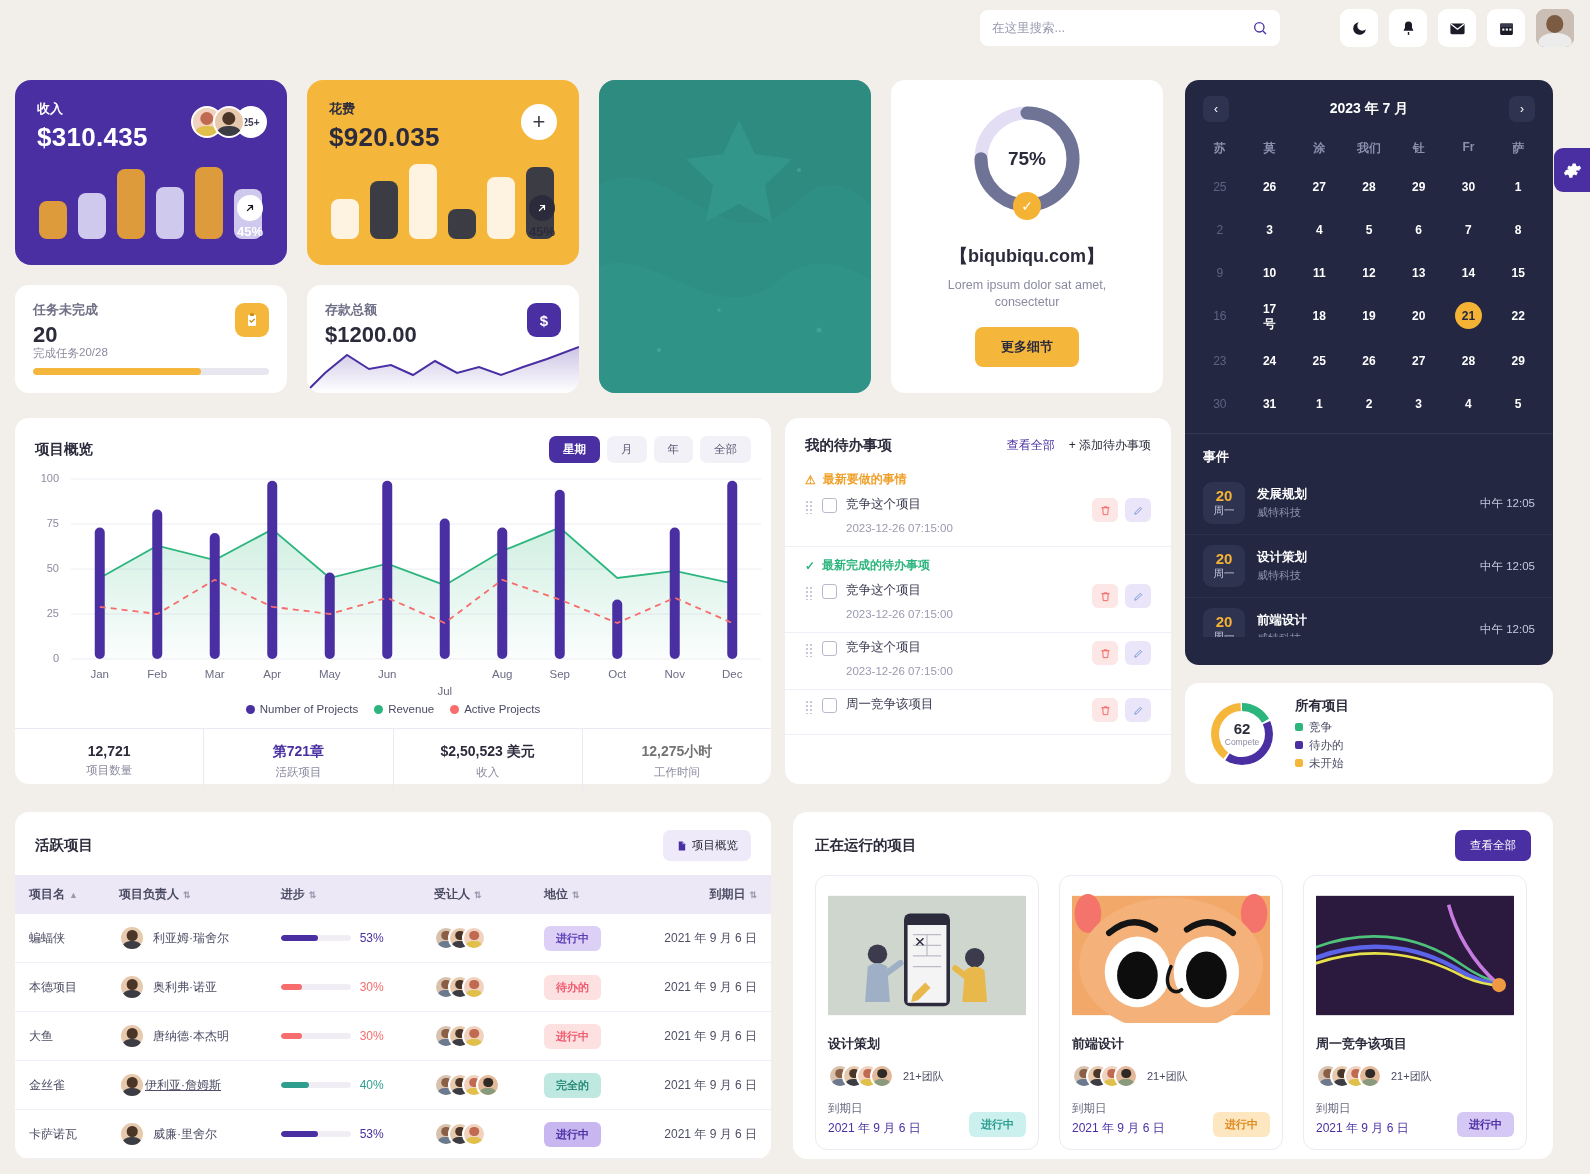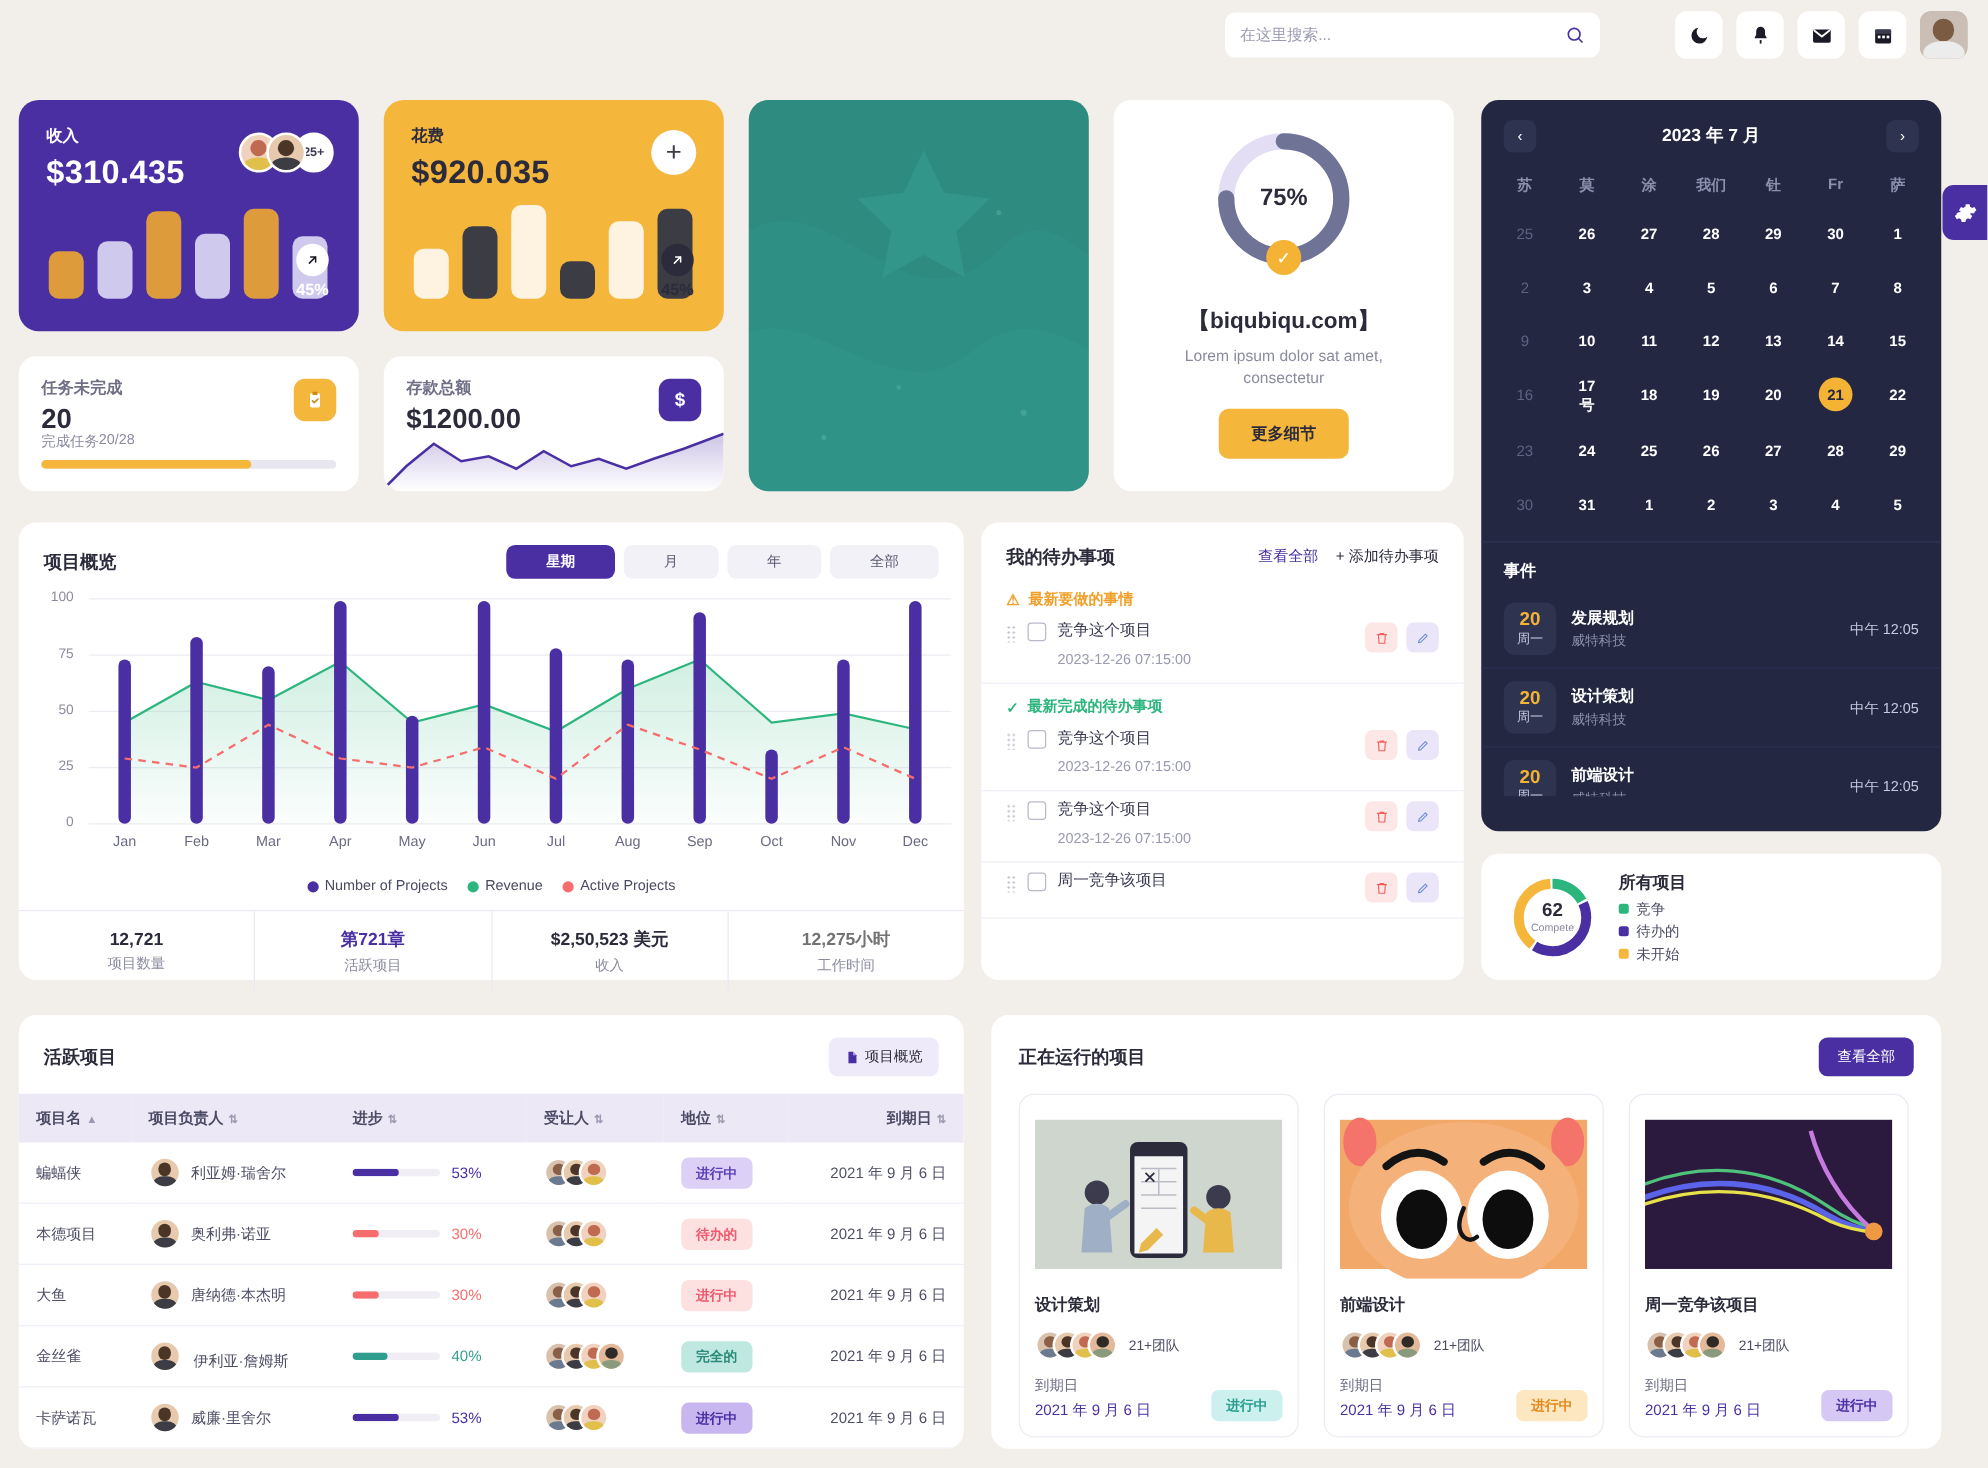--- a/index.html
+++ b/index.html
@@ -85,21 +85,21 @@
   .evt .dbox { width:42px; height:42px; border-radius:9px; background:#2e3350; display:flex; flex-direction:column; align-items:center; justify-content:center; flex:none; }
   .evt .dbox b { font-size:15px; color:#f5b335; line-height:1.05; }
   .evt .dbox s { font-size:10.5px; color:#c6cae0; text-decoration:none; }
   .evt .nm { font-size:12.5px; font-weight:700; }
   .evt .sub { font-size:11px; color:#8b90ad; margin-top:2px; }
   .evt .tm { margin-left:auto; font-size:11.5px; color:#c6cae0; }
 
   
   .sect-ttl { font-size:14.5px; font-weight:700; }
   .segbtns { display:flex; gap:7px; }
-  .segb { font-size:11.5px; padding:6px 32px; border-radius:7px; background:#f3f1f8; color:#5b5b74; cursor:pointer; border:0; font-family:"Liberation Sans",sans-serif; }
+  .segb { font-size:11.5px; padding:6px 14px; border-radius:7px; background:#f3f1f8; color:#5b5b74; cursor:pointer; border:0; font-family:"Liberation Sans",sans-serif; }
   .segb.on { background:#4a2fa3; color:#fff; font-weight:600; }
   .ylab { position:absolute; font-size:11px; color:#8b8ba0; text-align:right; width:26px; }
   .xlab { position:absolute; font-size:11.5px; color:#6b6b84; text-align:center; }
   .legend { display:flex; justify-content:center; gap:16px; font-size:11.5px; color:#4a4a63; }
   .legend span { display:flex; align-items:center; gap:5px; }
   .legend i { width:9px; height:9px; border-radius:50%; display:block; }
   .statrow { display:flex; border-top:1px solid #ece9f3; }
   .statrow > div { flex:1; text-align:center; padding:14px 0; border-right:1px solid #ece9f3; }
   .statrow > div:last-child { border-right:0; }
   .statrow b { display:block; font-size:14px; font-weight:700; }
@@ -446,21 +446,21 @@
           <div class="ylab" style="left: 18px; top: 50px;">75</div>
           <div class="ylab" style="left: 18px; top: 5px;">100</div>
         </div>
       <div id="xlabs">
           <div class="xlab" style="left: 58.75px; width: 52px; top: 201px;">Jan</div>
           <div class="xlab" style="left: 116.25px; width: 52px; top: 201px;">Feb</div>
           <div class="xlab" style="left: 173.75px; width: 52px; top: 201px;">Mar</div>
           <div class="xlab" style="left: 231.25px; width: 52px; top: 201px;">Apr</div>
           <div class="xlab" style="left: 288.75px; width: 52px; top: 201px;">May</div>
           <div class="xlab" style="left: 346.25px; width: 52px; top: 201px;">Jun</div>
-          <div class="xlab" style="left: 403.75px; width: 52px; top: 201px;">Jul</div>
+          <div class="xlab" style="left: 403.75px; width: 52px; top: 218px;">Jul</div>
           <div class="xlab" style="left: 461.25px; width: 52px; top: 201px;">Aug</div>
           <div class="xlab" style="left: 518.75px; width: 52px; top: 201px;">Sep</div>
           <div class="xlab" style="left: 576.25px; width: 52px; top: 201px;">Oct</div>
           <div class="xlab" style="left: 633.75px; width: 52px; top: 201px;">Nov</div>
           <div class="xlab" style="left: 691.25px; width: 52px; top: 201px;">Dec</div>
         </div>
     </div>
 
     <div class="legend" id="chart-legend" style="margin-top:6px;">
         <span>
@@ -723,21 +723,21 @@
                 <div class="av a2" style="width: 24px; height: 24px;"></div>
                 <div class="av a3" style="width: 24px; height: 24px;"></div>
               </div>
             </td>
             <td><span class="pill-st" style="background: rgb(253, 224, 224); color: rgb(239, 90, 111);">进行中</span></td>
             <td style="text-align: right;">2021 年 9 月 6 日</td>
           </tr>
           <tr>
             <td>金丝雀</td>
             <td>
-              <div style="display:flex;align-items:flex-end;gap:10px;">
+              <div style="display:flex;align-items:center;gap:0;text-decoration:underline;">
                 <div class="av a2" style="width: 26px; height: 26px;"></div>
                 <span>伊利亚·詹姆斯</span>
               </div>
             </td>
             <td>
               <div style="display:flex;align-items:center;gap:9px;">
                 <div class="minitrack">
                   <i style="width: 40%; background: rgb(47, 158, 143);"></i>
                 </div>
                 <span style="color: rgb(47, 158, 143); font-size: 12px; text-align: right;">40%</span>

